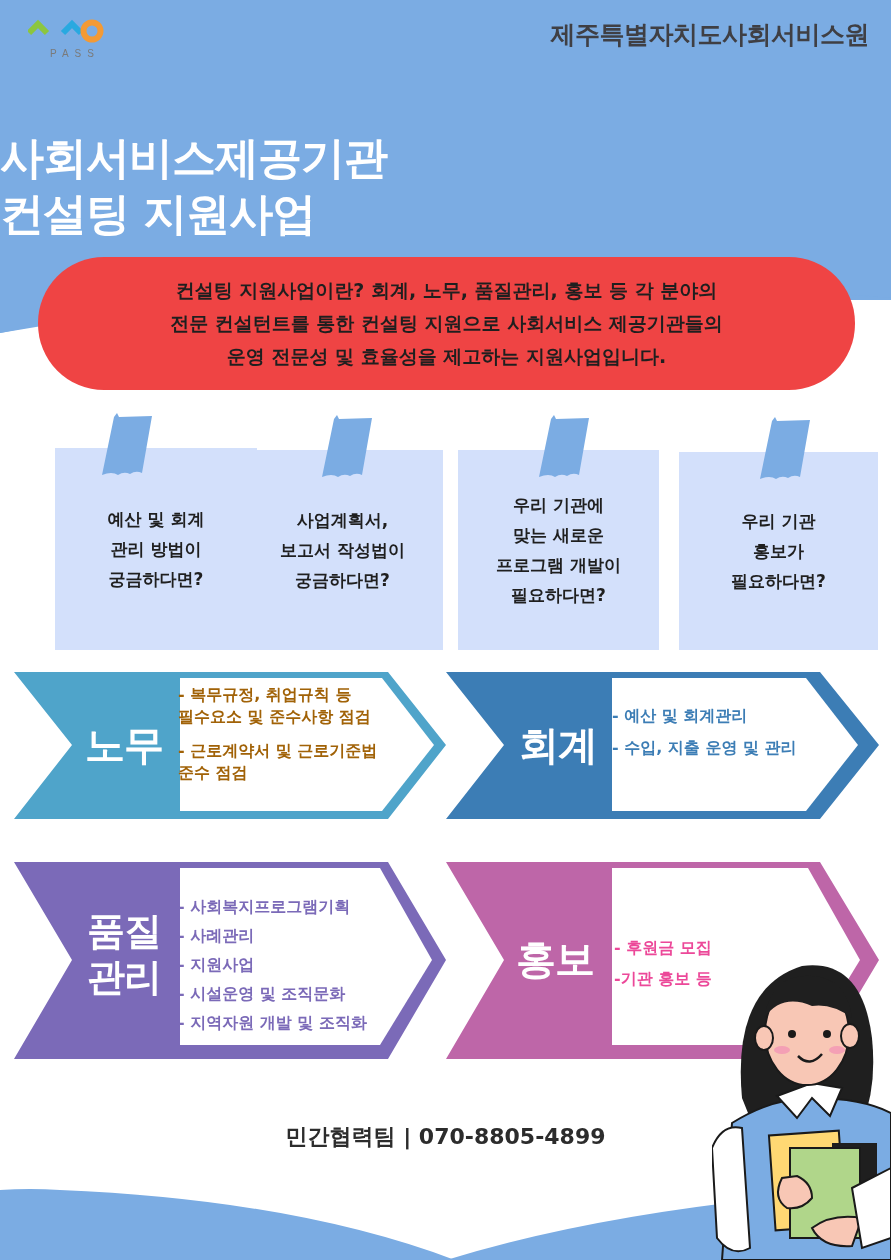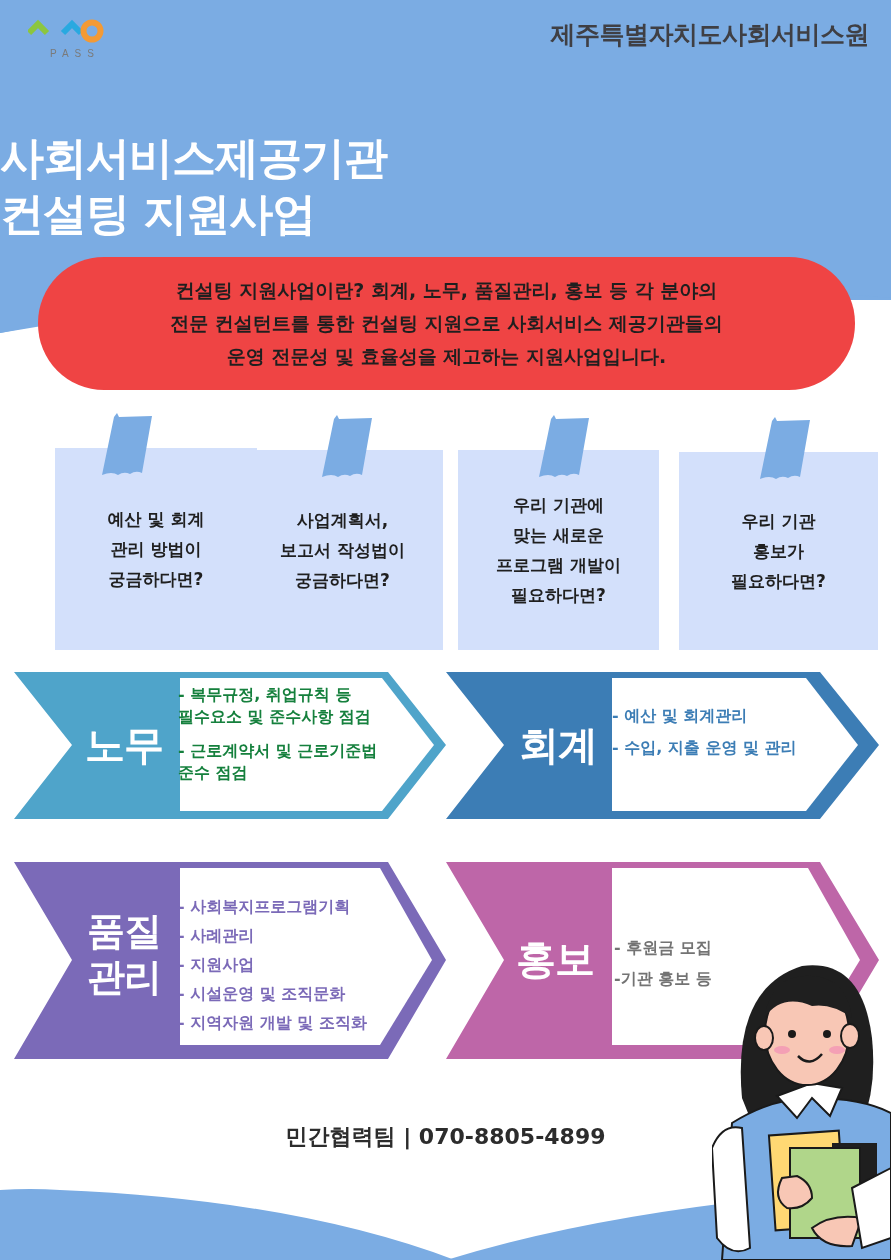--- a/index.html
+++ b/index.html
@@ -92,21 +92,21 @@
 </svg>
 <svg class="tape" style="left:758px; top:417px;" width="56" height="66" viewBox="0 0 56 66">
   <path d="M14 4 L17 0 L19 4 L52 3 L42 60 Q36 57 30 61 Q24 58 18 62 Q12 58 2 62 Z" fill="#7BACE3"></path>
 </svg>
 
 <svg class="arrow-svg" style="left:14px; top:672px;" width="432" height="147" viewBox="0 0 432 147">
   <path d="M0 0 L374 0 L432 73 L374 147 L0 147 L58 73 Z" fill="#4FA4CA"></path>
   <path d="M166 6 L368 6 L420 73 L368 139 L166 139 Z" fill="#ffffff"></path>
 </svg>
 <div class="arrow-label" style="left:72px; top:718px; width:104px; font-size:40px;">노무</div>
-<div class="arrow-items" style="left:178px; top:684px; color:#15803d;">
+<div class="arrow-items" style="left:178px; top:684px; color:#a16207;">
   <div>- 복무규정, 취업규칙 등
 필수요소 및 준수사항 점검</div>
   <div style="height:12px"></div>
   <div>- 근로계약서 및 근로기준법
 준수 점검</div>
 </div>
 
 <svg class="arrow-svg" style="left:446px; top:672px;" width="433" height="147" viewBox="0 0 433 147">
   <path d="M0 0 L374 0 L433 73 L374 147 L0 147 L58 73 Z" fill="#3C7DB5"></path>
   <path d="M166 6 L360 6 L412 73 L360 139 L166 139 Z" fill="#ffffff"></path>
@@ -131,21 +131,21 @@
   <div>- 지원사업</div>
   <div>- 시설운영 및 조직문화</div>
   <div>- 지역자원 개발 및 조직화</div>
 </div>
 
 <svg class="arrow-svg" style="left:446px; top:862px;" width="433" height="197" viewBox="0 0 433 197">
   <path d="M0 0 L374 0 L433 98 L374 197 L0 197 L58 98 Z" fill="#BE66A8"></path>
   <path d="M166 6 L362 6 L414 98 L362 183 L166 183 Z" fill="#ffffff"></path>
 </svg>
 <div class="arrow-label" style="left:500px; top:932px; width:110px; font-size:40px;">홍보</div>
-<div class="arrow-items" style="left:614px; top:932px; color:#737373; line-height:31px;">
+<div class="arrow-items" style="left:614px; top:932px; color:#ec4899; line-height:31px;">
   <div>- 후원금 모집</div>
   <div>-기관 홍보 등</div>
 </div>
 
 <svg class="abs girl" viewBox="0 0 179 312">
 
   <path d="M30 150 Q 20 40 90 18 Q 150 10 160 90 Q 165 140 150 175 L40 175 Z" fill="#1f1f1f"></path>
 
   <path d="M10 312 L20 175 Q 60 150 100 150 Q 150 150 179 165 L179 312 Z" fill="#7BACE3" stroke="#1a1a1a" stroke-width="2"></path>
 

